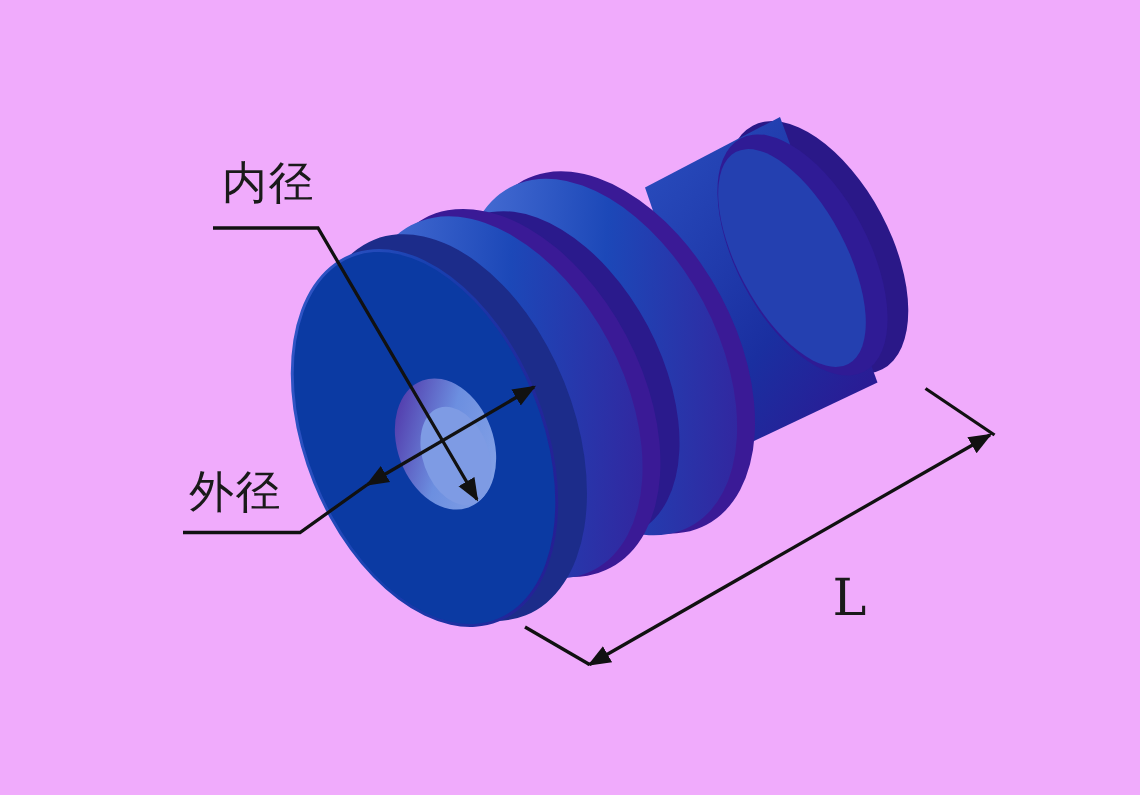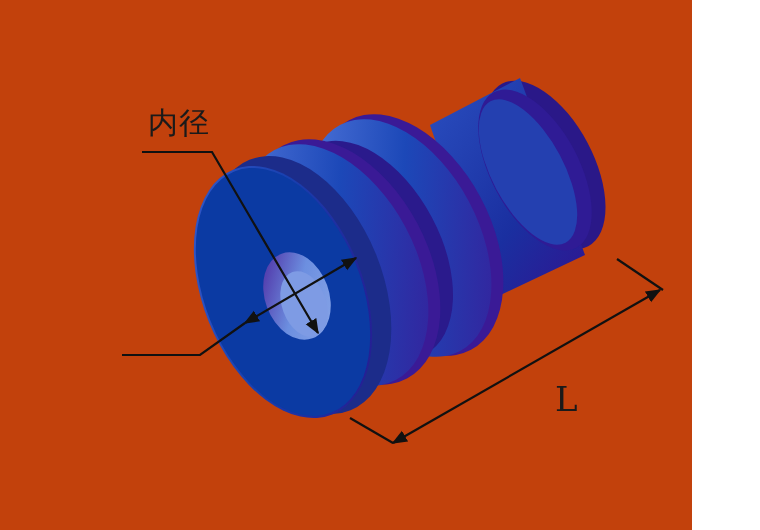--- a/index.html
+++ b/index.html
@@ -1,19 +1,19 @@
 <!DOCTYPE html>
 <html><head>
 <meta charset="utf-8">
 <style>
   html, body { margin: 0; padding: 0; background: #ffffff; }
   .canvas {
     position: relative;
-    width: 692px; height: 530px;
-    background: #c2410c;
+    width: 760px; height: 530px;
+    background: #f0abfc;
     overflow: hidden;
     font-family: "DejaVu Sans", sans-serif;
   }
   svg.diagram { position: absolute; left: 0; top: 0; }
   .label {
     position: absolute;
     color: #1a1a1a;
     font-size: 30px;
     line-height: 1;
     letter-spacing: 1px;
@@ -100,14 +100,15 @@
     </g>
 
     <g>
       <line x1="350" y1="418" x2="393" y2="443" stroke="#111" stroke-width="2.2"></line>
       <line x1="617" y1="259" x2="663" y2="290" stroke="#111" stroke-width="2.2"></line>
       <line x1="393" y1="443" x2="660" y2="290" stroke="#111" stroke-width="2.2" marker-start="url(#arrow)" marker-end="url(#arrow)"></line>
     </g>
   </svg>
 
   <div class="label label-inner">内径</div>
+  <div class="label label-outer">外径</div>
   <div class="label label-length">L</div>
 </div>
 
 </body></html>

